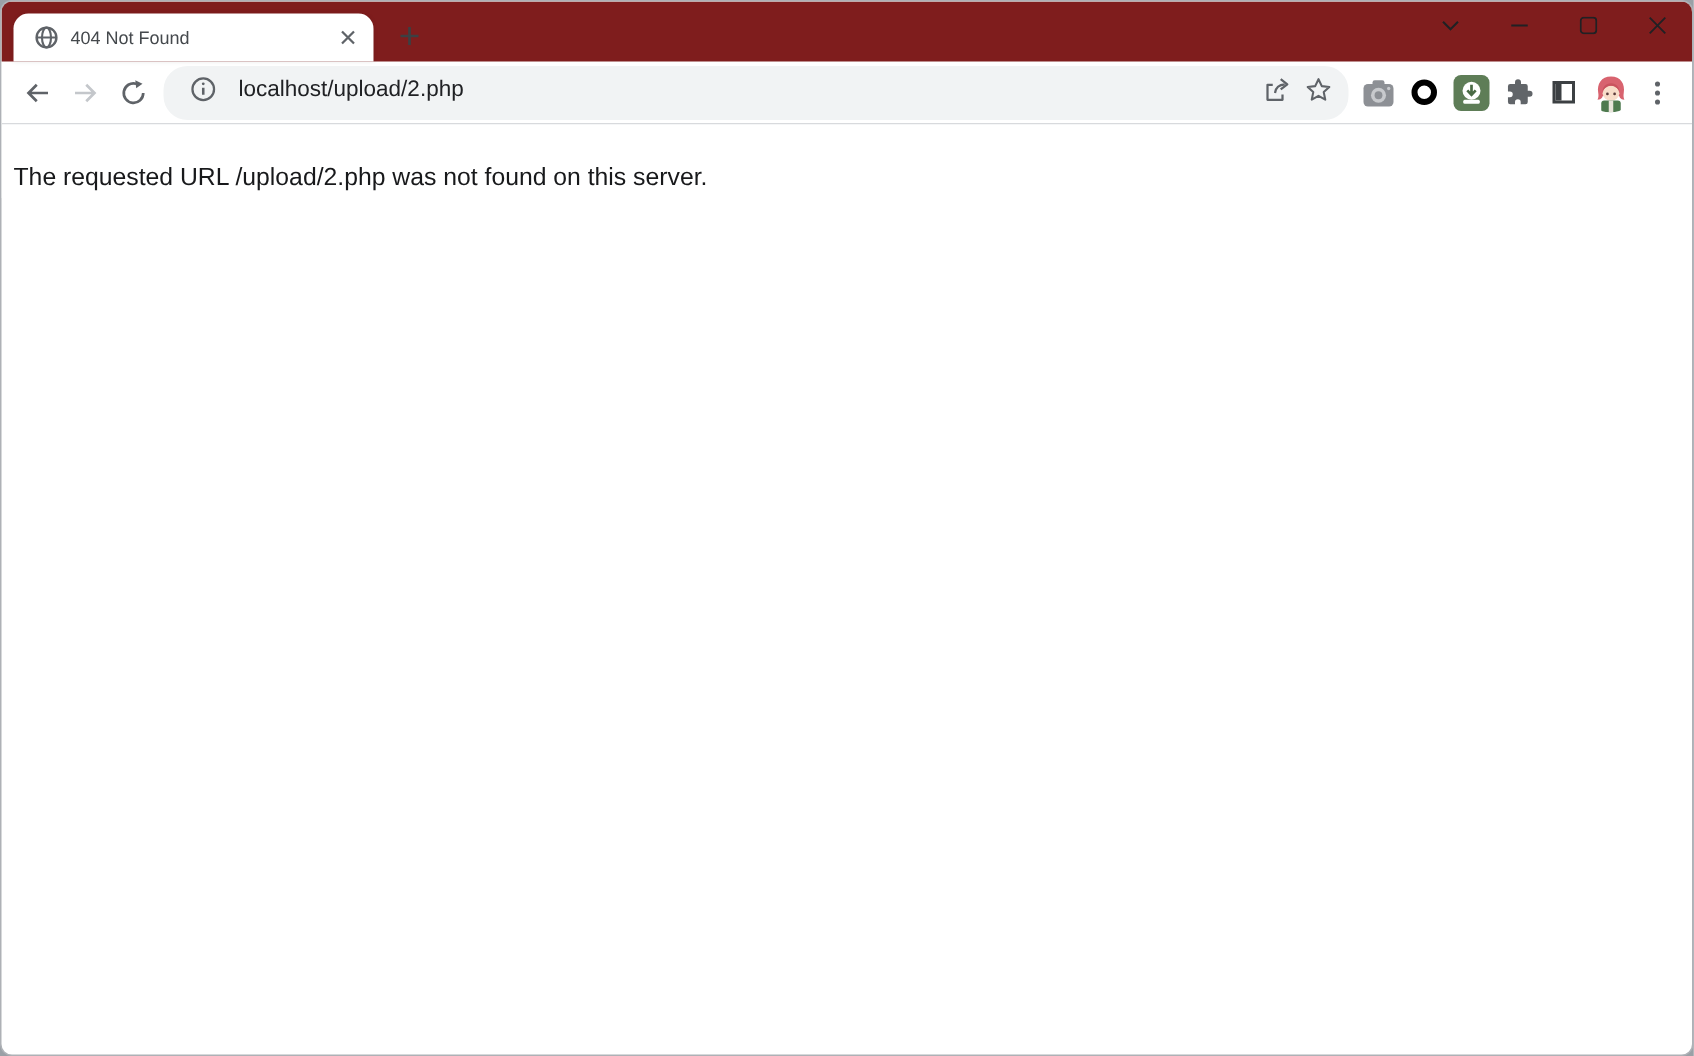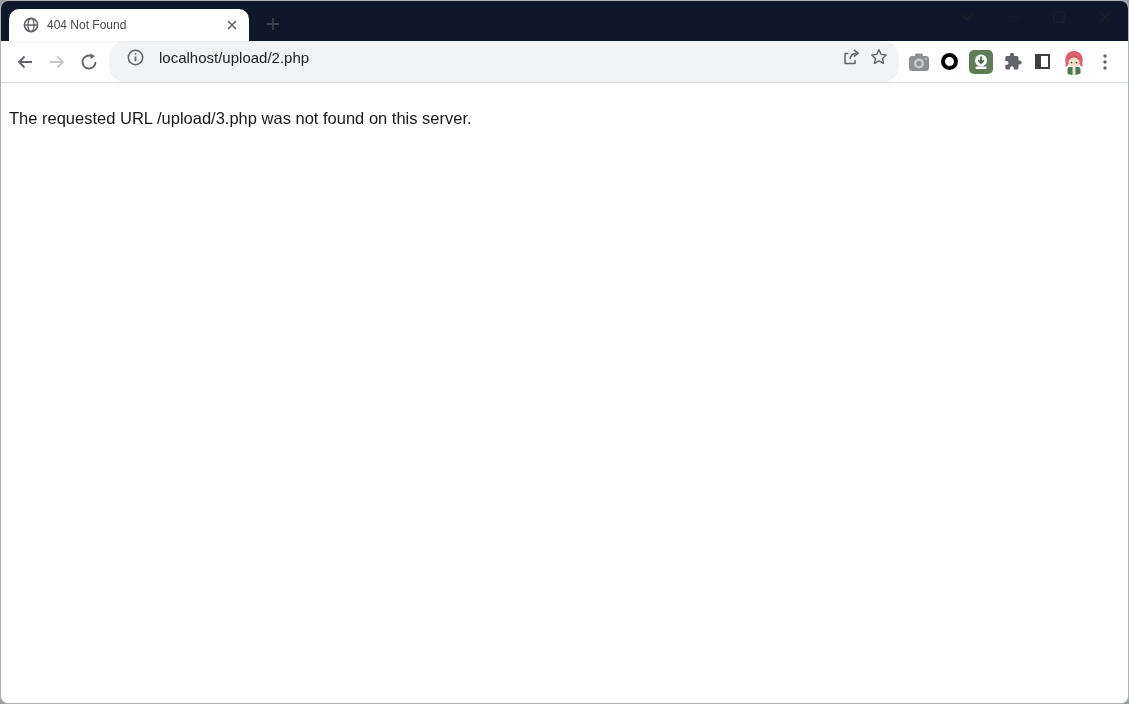--- a/index.html
+++ b/index.html
@@ -2,39 +2,39 @@
 <html><head>
 <meta charset="utf-8">
 <style>
   html,body{margin:0;padding:0;background:#9aa0a6;}
   .window{
     position:relative;width:1129px;height:704px;box-sizing:border-box;
     background:#fff;border:1px solid #aeb1b6;border-radius:8px;overflow:hidden;
     font-family:"Liberation Sans",sans-serif;
   }
   
-  .tab-strip{height:40px;background:#0f172a;display:flex;align-items:flex-end;position:relative;}
+  .tab-strip{height:40px;background:#7f1d1d;display:flex;align-items:flex-end;position:relative;}
   .tab{
     margin-left:8px;width:240px;height:32px;background:#fff;border-radius:10px 10px 0 0;
     display:flex;align-items:center;padding:0 8px;box-sizing:border-box;
     box-shadow:0 0 3px rgba(0,0,0,.08);
   }
   .tab-favicon{width:16px;height:16px;flex:0 0 16px;margin:0 8px 0 6px;display:flex;align-items:center;justify-content:center;}
   .tab-title{flex:1;font-size:12px;color:#45494d;white-space:nowrap;overflow:hidden;}
   .icon-btn{display:flex;align-items:center;justify-content:center;border-radius:50%;cursor:pointer;}
   .tab-close{width:18px;height:18px;}
   .new-tab{width:28px;height:28px;margin:0 0 3px 10px;}
   .window-controls{position:absolute;top:0;right:0;height:32px;display:flex;}
   .win-btn{width:46px;height:32px;display:flex;align-items:center;justify-content:center;cursor:pointer;}
   
   .toolbar{height:42px;background:#fff;border-bottom:1px solid #d8dadd;display:flex;align-items:center;padding:0 8px;box-sizing:border-box;}
   .nav-btn{width:32px;height:32px;flex:0 0 32px;}
   .omnibox{
     flex:1;height:32px;background:#f1f3f4;border-radius:16px;display:flex;align-items:center;
-    padding:0 6px 9px 12px;margin:0 4px;min-width:0;
+    padding:0 6px 4px 12px;margin:0 4px;min-width:0;
   }
   .url-text{flex:1;font-size:15px;color:#202124;margin-left:10px;white-space:nowrap;overflow:hidden;}
   .omni-btn{width:28px;height:28px;flex:0 0 28px;}
   .ext-btn{width:31px;height:31px;flex:0 0 31px;}
   .ring-shape{width:16px;height:16px;border:4.5px solid #000;border-radius:50%;box-sizing:content-box;width:9px;height:9px;}
   .dl-ext{width:24px;height:24px;border-radius:5px;background:#5e7d57;display:flex;align-items:center;justify-content:center;}
   .sidebar-shape{width:15px;height:15px;border:2.5px solid #3c4043;box-sizing:border-box;position:relative;background:#fff;}
   .sidebar-shape::after{content:"";position:absolute;left:0;top:0;bottom:0;width:4px;background:#3c4043;}
   .avatar-wrap{width:26px;height:26px;border-radius:50%;overflow:hidden;display:flex;align-items:center;justify-content:center;}
   
@@ -179,16 +179,16 @@
     <span class="icon-btn ext-btn">
       <svg width="4" height="16" viewBox="0 0 4 16">
         <circle cx="2" cy="2" r="1.7" fill="#5f6368"></circle>
         <circle cx="2" cy="8" r="1.7" fill="#5f6368"></circle>
         <circle cx="2" cy="14" r="1.7" fill="#5f6368"></circle>
       </svg>
     </span>
   </div>
 
   <div class="content">
-    <p class="page-message">The requested URL /upload/3.php was not found on this server.</p>
+    <p class="page-message">The requested URL /upload/2.php was not found on this server.</p>
   </div>
 
 </div>
 
 </body></html>

